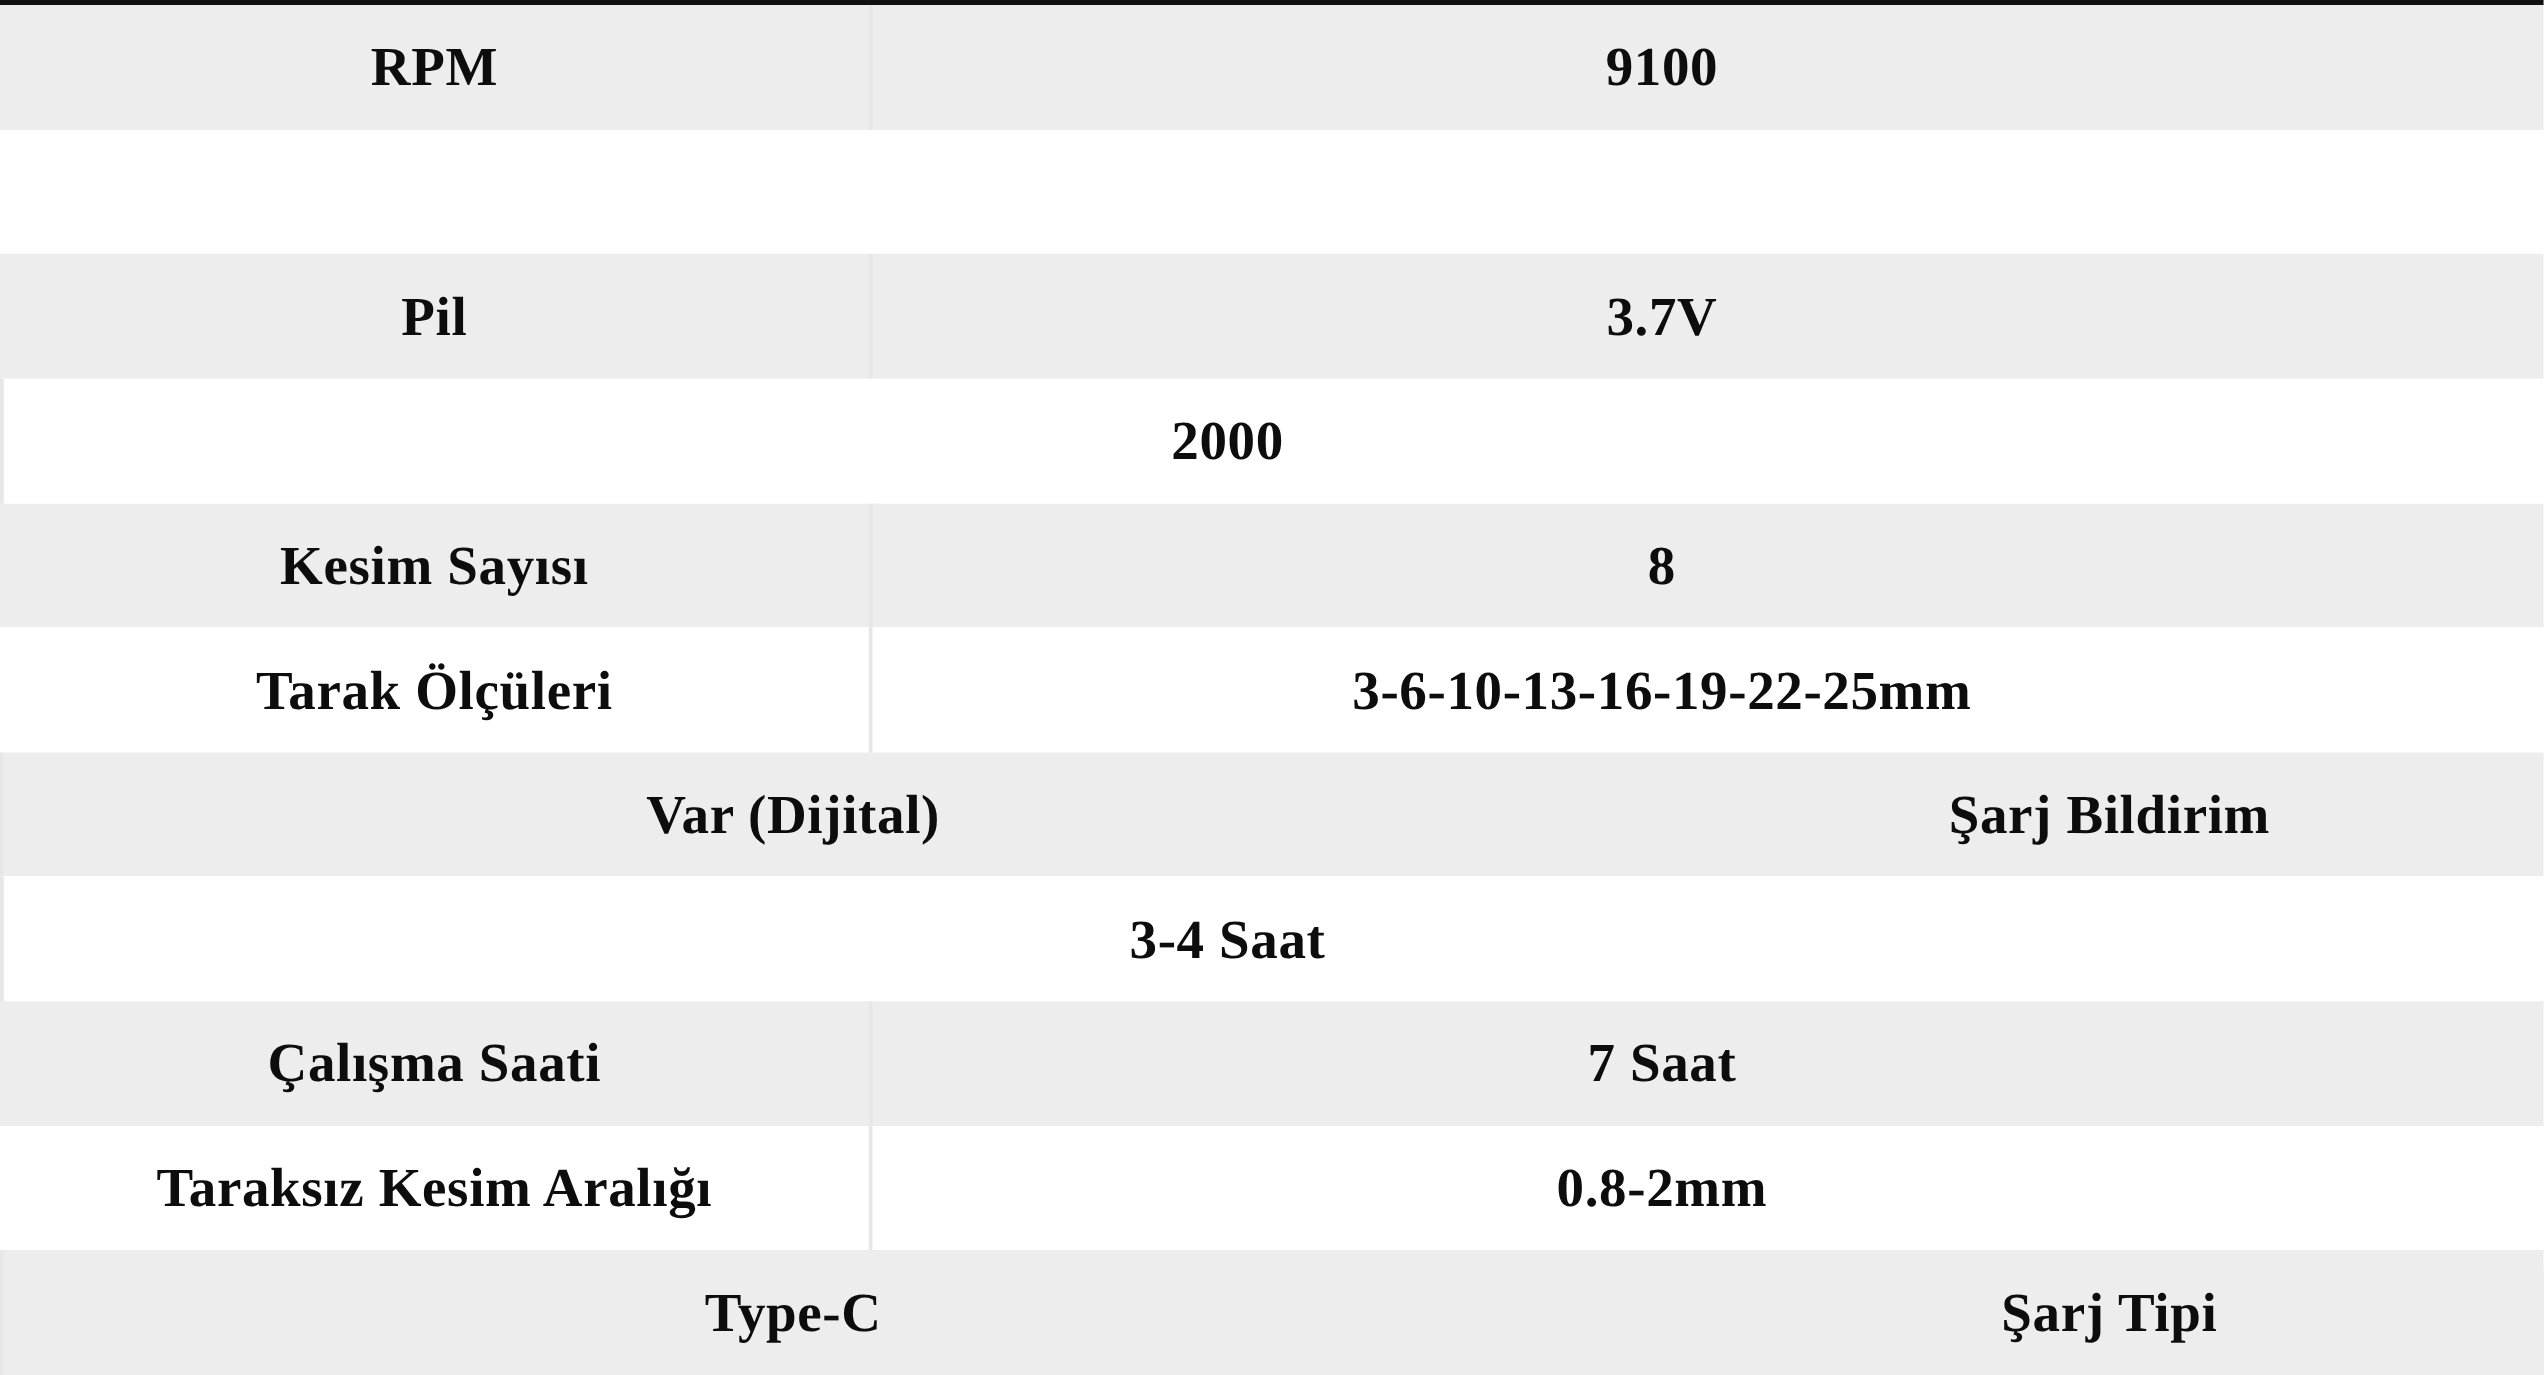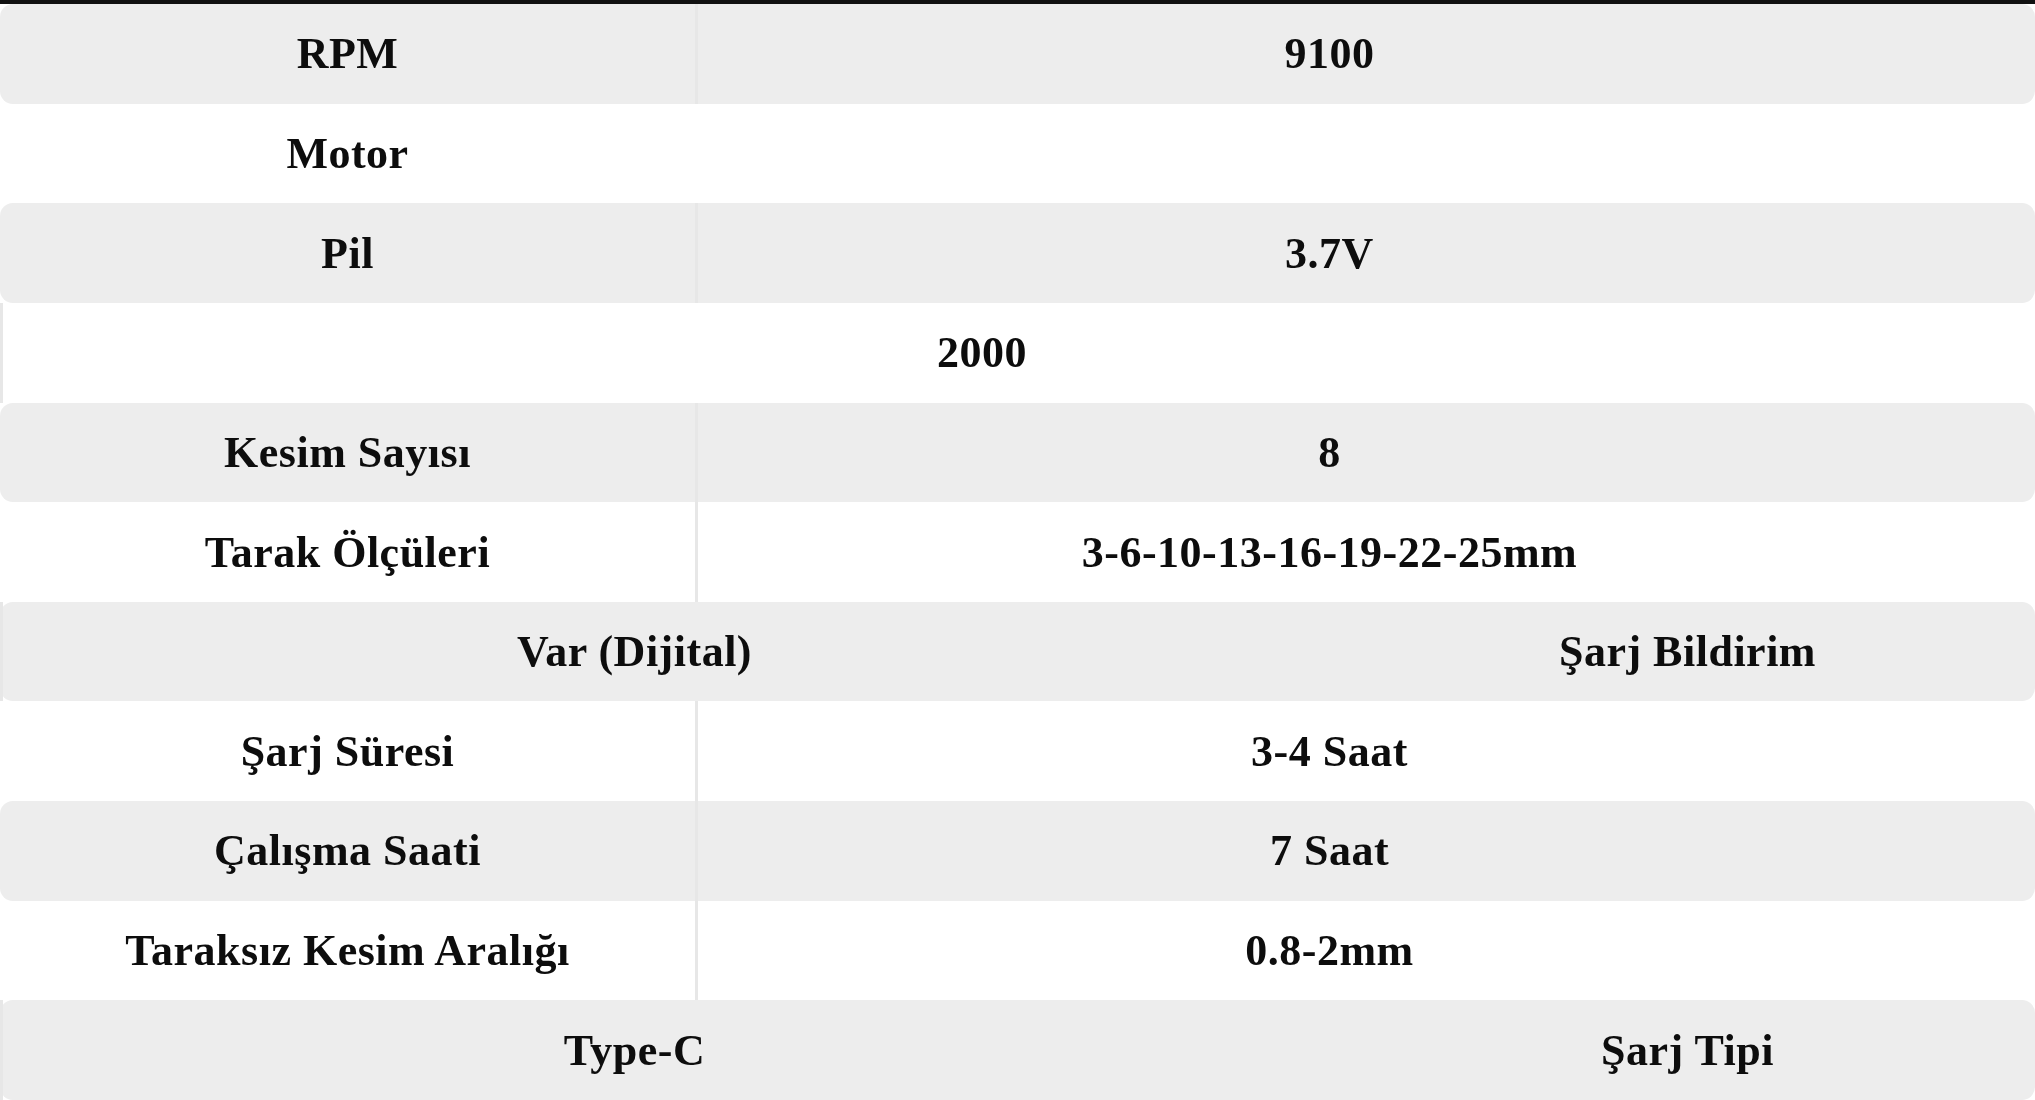--- a/index.html
+++ b/index.html
@@ -20,21 +20,20 @@
     border-top: 4px solid var(--top-border, #111111);
   }
   .row {
     flex: 1 1 0;
     display: flex;
     align-items: stretch;
     background: var(--row-plain, #ffffff);
   }
   .row.alt {
     background: var(--row-stripe, #ededed);
-    border-radius: 13px;
   }
   .cell {
     display: flex;
     align-items: center;
     justify-content: center;
     font-weight: 700;
     font-size: 44px;
     color: var(--text, #0d0d0d);
     letter-spacing: 0.5px;
     white-space: nowrap;
@@ -54,21 +53,20 @@
 <body>
 
 <div class="spec-table">
 
     <div class="row alt">
       <div class="cell label">RPM</div>
       <div class="cell value">9100</div>
     </div>
 
     <div class="row">
-      <div class="cell label">Motor</div>
     </div>
 
     <div class="row alt">
       <div class="cell label">Pil</div>
       <div class="cell value">3.7V</div>
     </div>
 
     <div class="row">
       <div class="cell value">2000</div>
     </div>
@@ -82,21 +80,20 @@
       <div class="cell label">Tarak Ölçüleri</div>
       <div class="cell value">3-6-10-13-16-19-22-25mm</div>
     </div>
 
     <div class="row alt">
       <div class="cell value">Var (Dijital)</div>
       <div class="cell label">Şarj Bildirim</div>
     </div>
 
     <div class="row">
-      <div class="cell label">Şarj Süresi</div>
       <div class="cell value">3-4 Saat</div>
     </div>
 
     <div class="row alt">
       <div class="cell label">Çalışma Saati</div>
       <div class="cell value">7 Saat</div>
     </div>
 
     <div class="row">
       <div class="cell label">Taraksız Kesim Aralığı</div>

